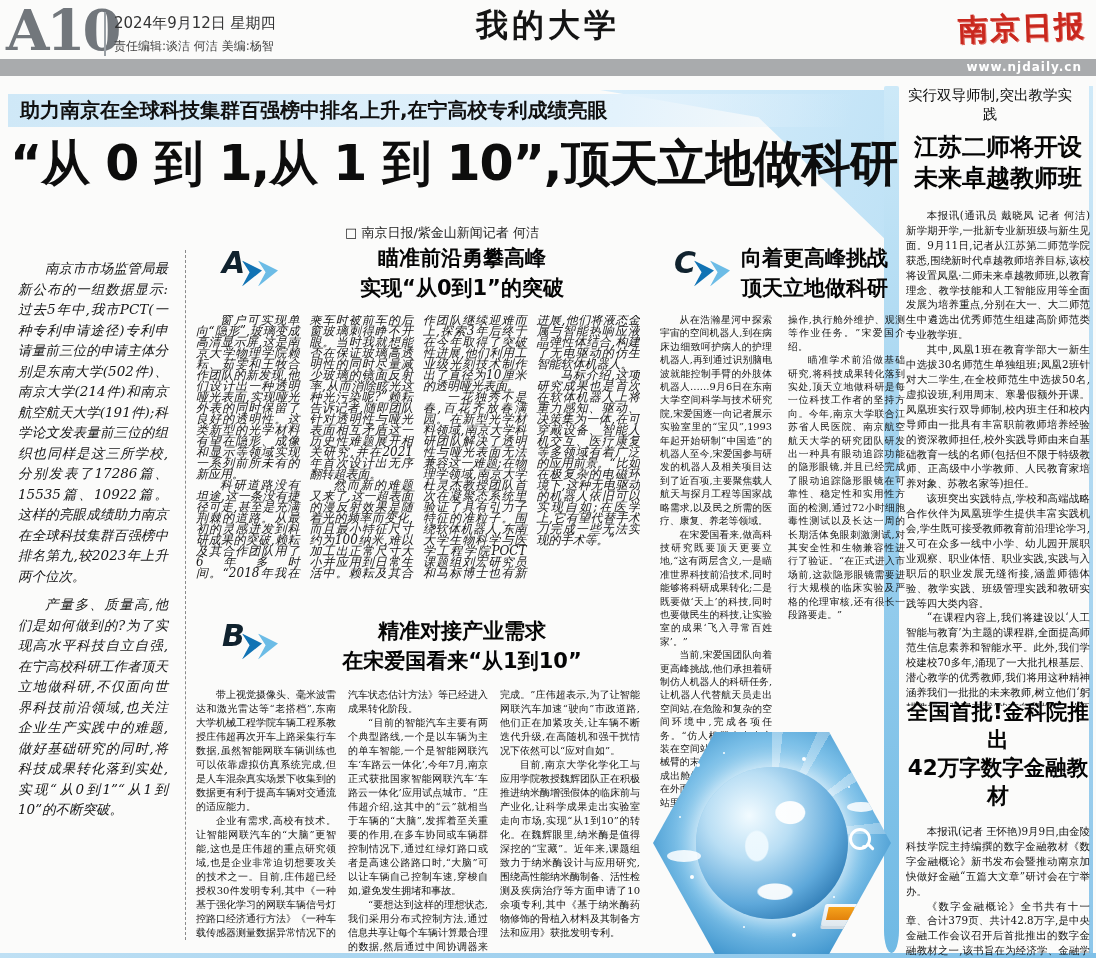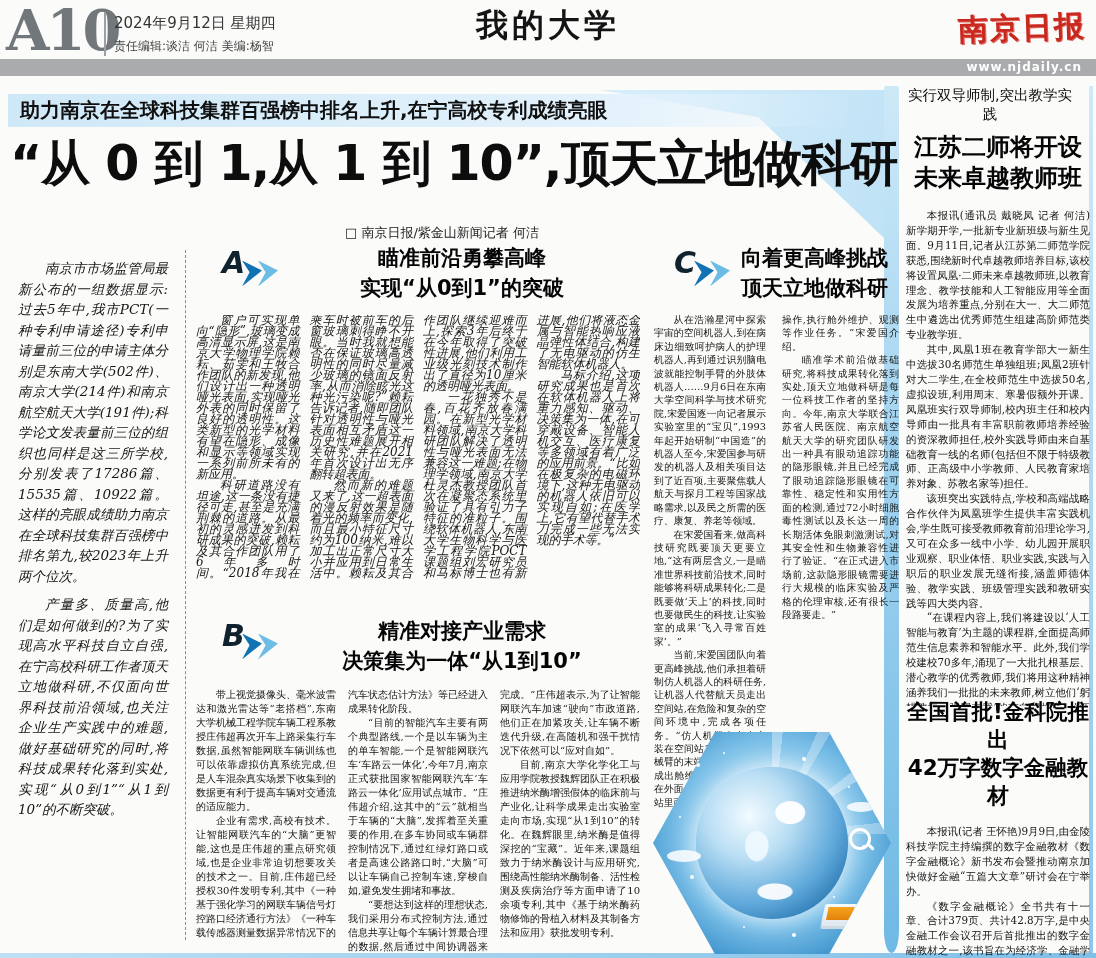--- a/index.html
+++ b/index.html
@@ -60,21 +60,21 @@
     font-size:21px;font-weight:900;line-height:30px;color:#050505;}
   .sec-body{text-align:justify;color:#141414;font-family:"DejaVu Serif",serif;overflow:hidden;}
   .sec-body p{margin:0;text-indent:2em;}
   #sectionA{left:196px;top:243px;width:444px;}
   #sectionA .sec-body{position:absolute;top:72px;left:0;width:444px;height:308px;
     column-count:4;column-gap:10px;font-size:12px;line-height:11px;font-style:italic;}
   #sectionB{left:196px;top:616px;width:444px;}
   #sectionB .sec-body{position:absolute;top:72px;left:0;width:444px;height:266px;
     column-count:3;column-gap:12px;font-size:10px;line-height:14px;}
   #sectionC{left:648px;top:243px;width:245px;}
-  .c-cols{position:absolute;top:70px;left:6px;width:245px;display:flex;gap:16px;justify-content:flex-end;}
+  .c-cols{position:absolute;top:70px;left:12px;width:245px;display:flex;gap:16px;justify-content:flex-end;}
   .c-col{text-align:justify;font-family:"DejaVu Serif",serif;font-size:9.8px;
     line-height:13.4px;color:#141414;overflow:hidden;}
   .c-col p{margin:0;text-indent:2em;}
   .c-col p.no-indent{text-indent:0;}
   .c-col1{width:116px;height:642px;}
   .c-col2{width:121px;height:392px;}
   
   .hexagon{position:absolute;left:653px;top:732px;width:238px;height:222px;z-index:3;
     clip-path:polygon(26% 0,74% 0,100% 50%,74% 100%,26% 100%,0 50%);
     background:
@@ -171,21 +171,21 @@
 
 <div id="sectionB" class="sec">
   <div class="sec-head">
     <div class="sec-icon">
       <span class="ltr">B</span>
       <span class="chev c1"></span>
       <span class="chev c2"></span>
     </div>
     <div class="sec-title">
       <div>精准对接产业需求</div>
-      <div>决策集为一体“从1到10”</div>
+      <div>在宋爱国看来“从1到10”</div>
     </div>
   </div>
   <div class="sec-body">
     <p>带上视觉摄像头、毫米波雷达和激光雷达等“老搭档”,东南大学机械工程学院车辆工程系教授庄伟超再次开车上路采集行车数据,虽然智能网联车辆训练也可以依靠虚拟仿真系统完成,但是人车混杂真实场景下收集到的数据更有利于提高车辆对交通流的适应能力。</p>
     <p>企业有需求,高校有技术。让智能网联汽车的“大脑”更智能,这也是庄伟超的重点研究领域,也是企业非常迫切想要攻关的技术之一。目前,庄伟超已经授权30件发明专利,其中《一种基于强化学习的网联车辆信号灯控路口经济通行方法》《一种车载传感器测量数据异常情况下的汽车状态估计方法》等已经进入成果转化阶段。</p>
     <p>“目前的智能汽车主要有两个典型路线,一个是以车辆为主的单车智能,一个是智能网联汽车‘车路云一体化’,今年7月,南京正式获批国家智能网联汽车‘车路云一体化’应用试点城市。”庄伟超介绍,这其中的“云”就相当于车辆的“大脑”,发挥着至关重要的作用,在多车协同或车辆群控制情况下,通过红绿灯路口或者是高速公路路口时,“大脑”可以让车辆自己控制车速,穿梭自如,避免发生拥堵和事故。</p>
     <p>“要想达到这样的理想状态,我们采用分布式控制方法,通过信息共享让每个车辆计算最合理的数据,然后通过中间协调器来完成。”庄伟超表示,为了让智能网联汽车加速“驶向”市政道路,他们正在加紧攻关,让车辆不断迭代升级,在高随机和强干扰情况下依然可以“应对自如”。</p>
     <p>目前,南京大学化学化工与应用学院教授魏辉团队正在积极推进纳米酶增强假体的临床前与产业化,让科学成果走出实验室走向市场,实现“从1到10”的转化。在魏辉眼里,纳米酶是值得深挖的“宝藏”。近年来,课题组致力于纳米酶设计与应用研究,围绕高性能纳米酶制备、活性检测及疾病治疗等方面申请了10余项专利,其中《基于纳米酶药物修饰的骨植入材料及其制备方法和应用》获批发明专利。</p>
 
   </div>

